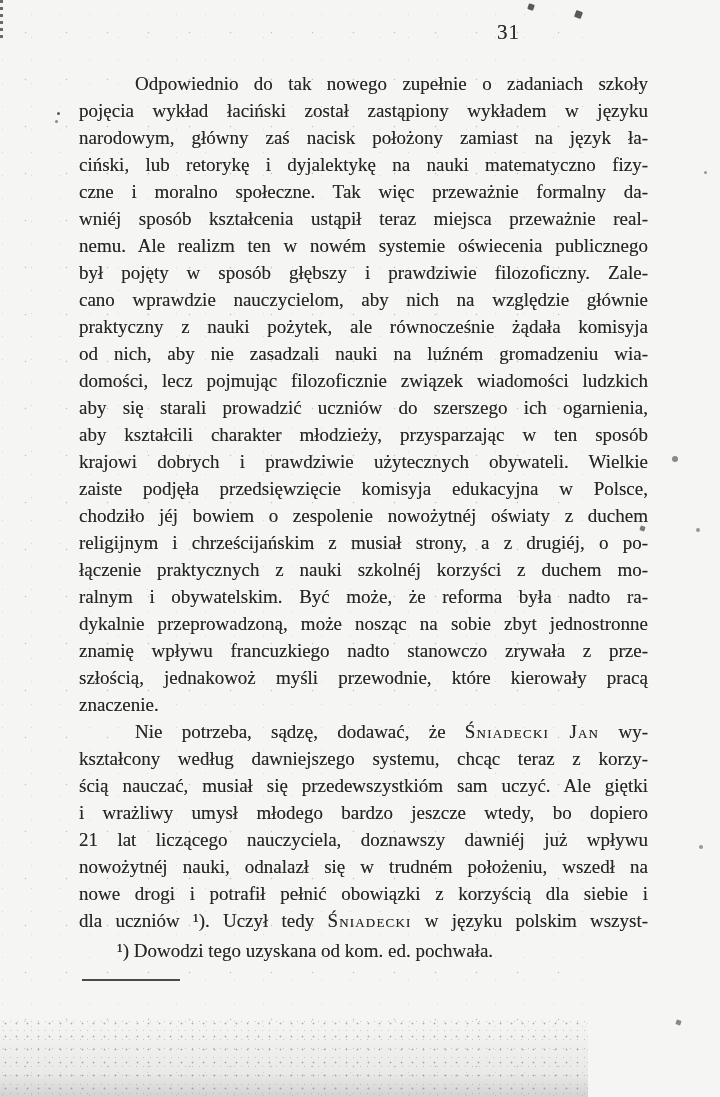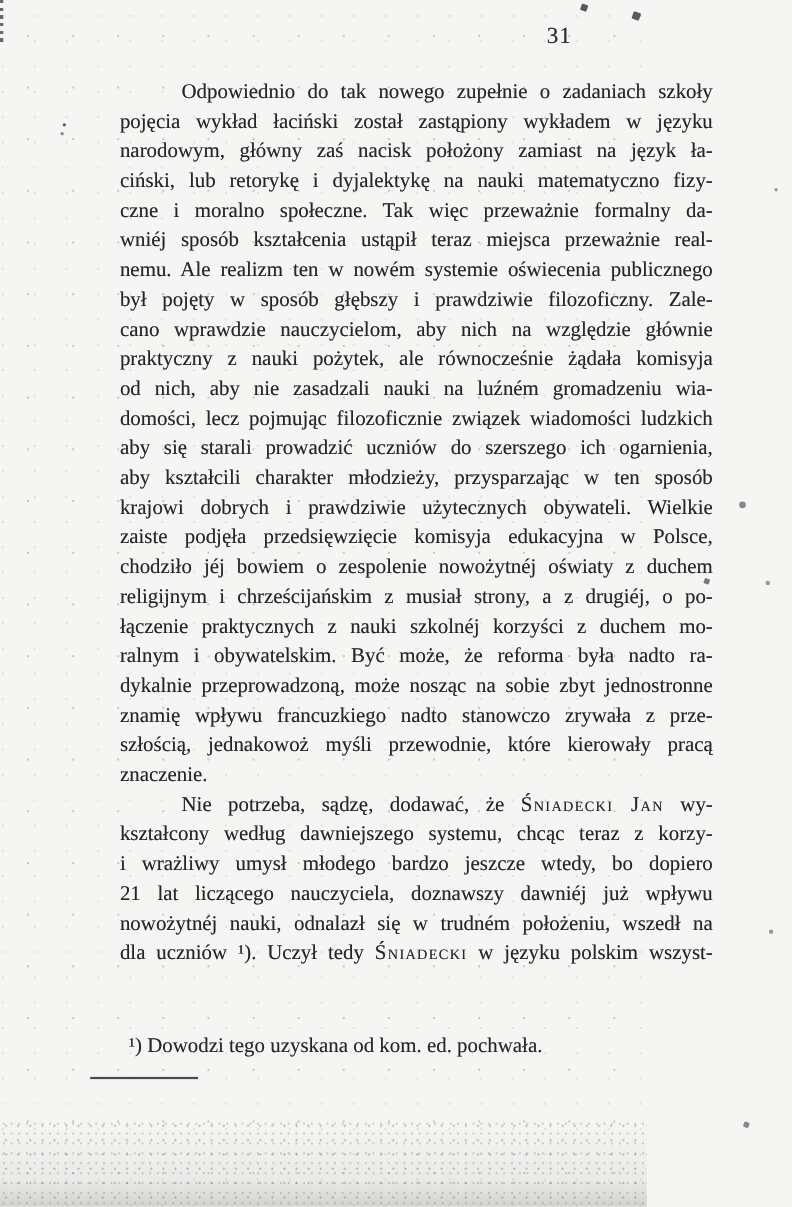--- a/index.html
+++ b/index.html
@@ -50,21 +50,20 @@
     left: 79px; top: 70px;
     width: 569px;
     font-size: 19px;
     line-height: 27px;
     text-shadow: 0 0 0.4px rgba(20,20,20,0.45);
   }
   .line {
     text-align: justify;
     text-align-last: justify;
     word-spacing: 1.5px;
-    margin-left: 30px;
   }
   .line.noJustLast { text-align-last: left; }
   .line.indent { text-indent: 56px; }
   .smallcaps {
     font-variant: small-caps;
     letter-spacing: 1.2px;
   }
   .footnote-rule {
     position: absolute;
     left: 82px; top: 979px;
@@ -125,23 +124,25 @@
       <div class="line">chodziło jéj bowiem o zespolenie nowożytnéj oświaty z duchem</div>
       <div class="line">religijnym i chrześcijańskim z musiał strony, a z drugiéj, o po-</div>
       <div class="line">łączenie praktycznych z nauki szkolnéj korzyści z duchem mo-</div>
       <div class="line">ralnym i obywatelskim. Być może, że reforma była nadto ra-</div>
       <div class="line">dykalnie przeprowadzoną, może nosząc na sobie zbyt jednostronne</div>
       <div class="line">znamię wpływu francuzkiego nadto stanowczo zrywała z prze-</div>
       <div class="line">szłością, jednakowoż myśli przewodnie, które kierowały pracą</div>
       <div class="line noJustLast">znaczenie.</div>
       <div class="line indent"><span>Nie potrzeba, sądzę, dodawać, że </span><span class="smallcaps">Śniadecki Jan</span><span> wy-</span></div>
       <div class="line">kształcony według dawniejszego systemu, chcąc teraz z korzy-</div>
+      <div class="line">ścią nauczać, musiał się przedewszystkióm sam uczyć. Ale giętki</div>
       <div class="line">i wrażliwy umysł młodego bardzo jeszcze wtedy, bo dopiero</div>
       <div class="line">21 lat liczącego nauczyciela, doznawszy dawniéj już wpływu</div>
       <div class="line">nowożytnéj nauki, odnalazł się w trudném położeniu, wszedł na</div>
+      <div class="line">nowe drogi i potrafił pełnić obowiązki z korzyścią dla siebie i</div>
       <div class="line"><span>dla uczniów ¹). Uczył tedy </span><span class="smallcaps">Śniadecki</span><span> w języku polskim wszyst-</span></div>
     </div>
 
   <div class="footnote-rule"></div>
 
   <div class="footnote">¹) Dowodzi tego uzyskana od kom. ed. pochwała.</div>
 
   <div class="speck star" style="left:528px; top:4px;  width:6px; height:6px;"></div>
   <div class="speck star" style="left:575px; top:11px; width:7px; height:7px;"></div>
   <div class="speck" style="left:672px; top:456px; width:6px; height:6px; opacity:.7;"></div>

